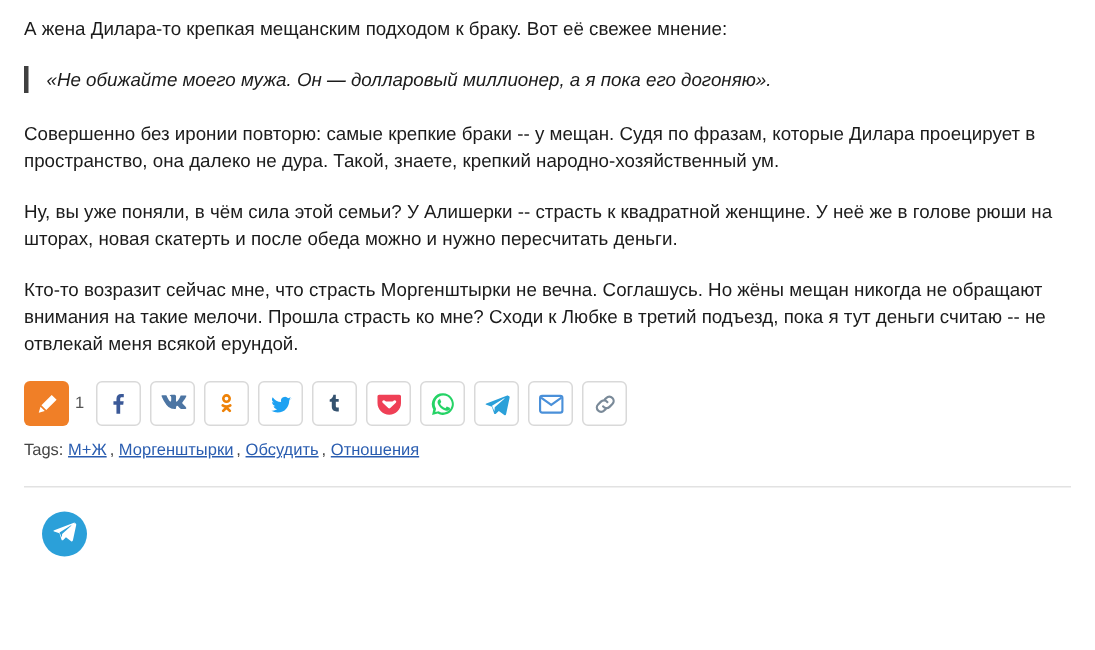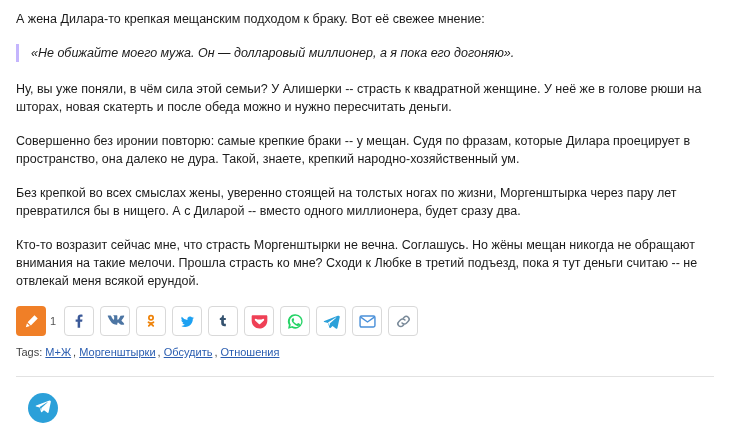--- a/index.html
+++ b/index.html
@@ -26,21 +26,21 @@
     font-size: 12.5px;
     line-height: 18px;
     margin: 0 0 16px 0;
     color: #1b1b1b;
     text-align: left;
   }
   p.para.first { margin-top: 4px; }
   blockquote.quote {
     margin: 0 0 18px 0;
     padding: 0 0 0 12px;
-    border-left: 3px solid #c4b5fd;
+    border-left: 3px solid #404040;
     font-style: italic;
     font-size: 12.5px;
     line-height: 18px;
     color: #1b1b1b;
   }
   .share-row {
     display: flex;
     align-items: center;
     gap: 6px;
     margin-top: 14px;
@@ -107,23 +107,22 @@
 </style>
 </head>
 <body>
 
 <div class="page">
 
   <p class="para first">А жена Дилара-то крепкая мещанским подходом к браку. Вот её свежее мнение:</p>
 
   <blockquote class="quote">«Не обижайте моего мужа. Он — долларовый миллионер, а я пока его догоняю».</blockquote>
 
+  <p class="para">Совершенно без иронии повторю: самые крепкие браки -- у мещан. Судя по фразам, которые Дилара проецирует в пространство, она далеко не дура. Такой, знаете, крепкий народно-хозяйственный ум.</p>
   <p class="para">Ну, вы уже поняли, в чём сила этой семьи? У Алишерки -- страсть к квадратной женщине. У неё же в голове рюши на шторах, новая скатерть и после обеда можно и нужно пересчитать деньги.</p>
-  <p class="para">Совершенно без иронии повторю: самые крепкие браки -- у мещан. Судя по фразам, которые Дилара проецирует в пространство, она далеко не дура. Такой, знаете, крепкий народно-хозяйственный ум.</p>
-  <p class="para">Без крепкой во всех смыслах жены, уверенно стоящей на толстых ногах по жизни, Моргенштырка через пару лет превратился бы в нищего. А с Диларой -- вместо одного миллионера, будет сразу два.</p>
   <p class="para">Кто-то возразит сейчас мне, что страсть Моргенштырки не вечна. Соглашусь. Но жёны мещан никогда не обращают внимания на такие мелочи. Прошла страсть ко мне? Сходи к Любке в третий подъезд, пока я тут деньги считаю -- не отвлекай меня всякой ерундой.</p>
 
   <div class="share-row">
 
     <div class="lj-wrap">
       <div class="share-btn" style="background:#f07f27;">
         <span>
           <svg width="17" height="17" viewBox="0 0 24 24" aria-hidden="true">
             <path fill="#ffffff" d="M16.2 3.2l4.6 4.6-9.7 9.7-4.6-4.6 9.7-9.7zM5.6 14.3l4.1 4.1-5.7 1.6 1.6-5.7z"></path>
           </svg>

